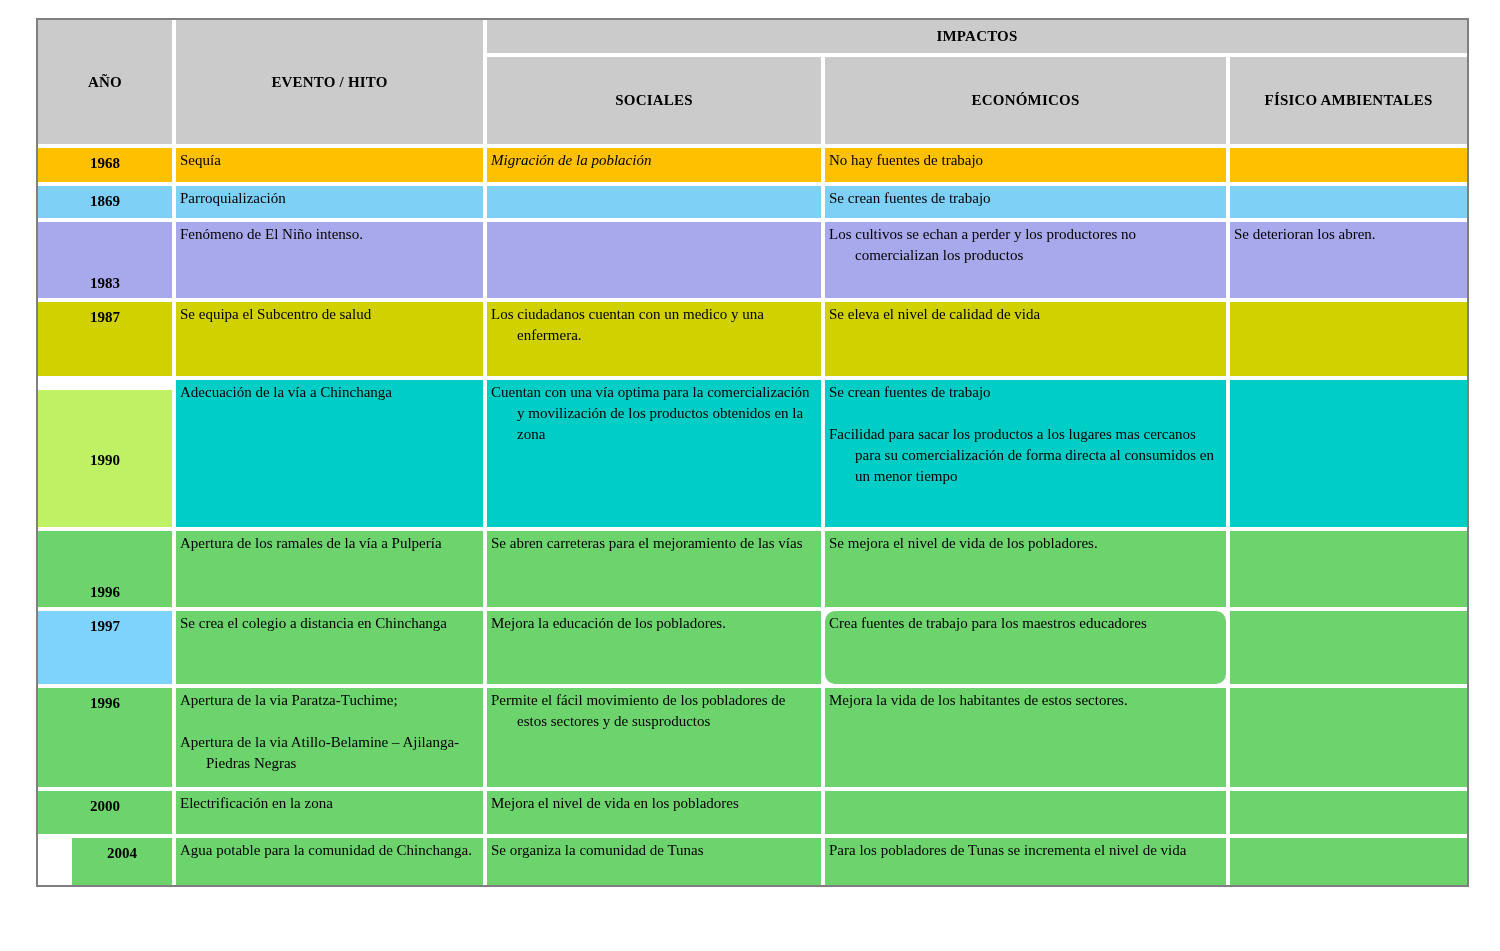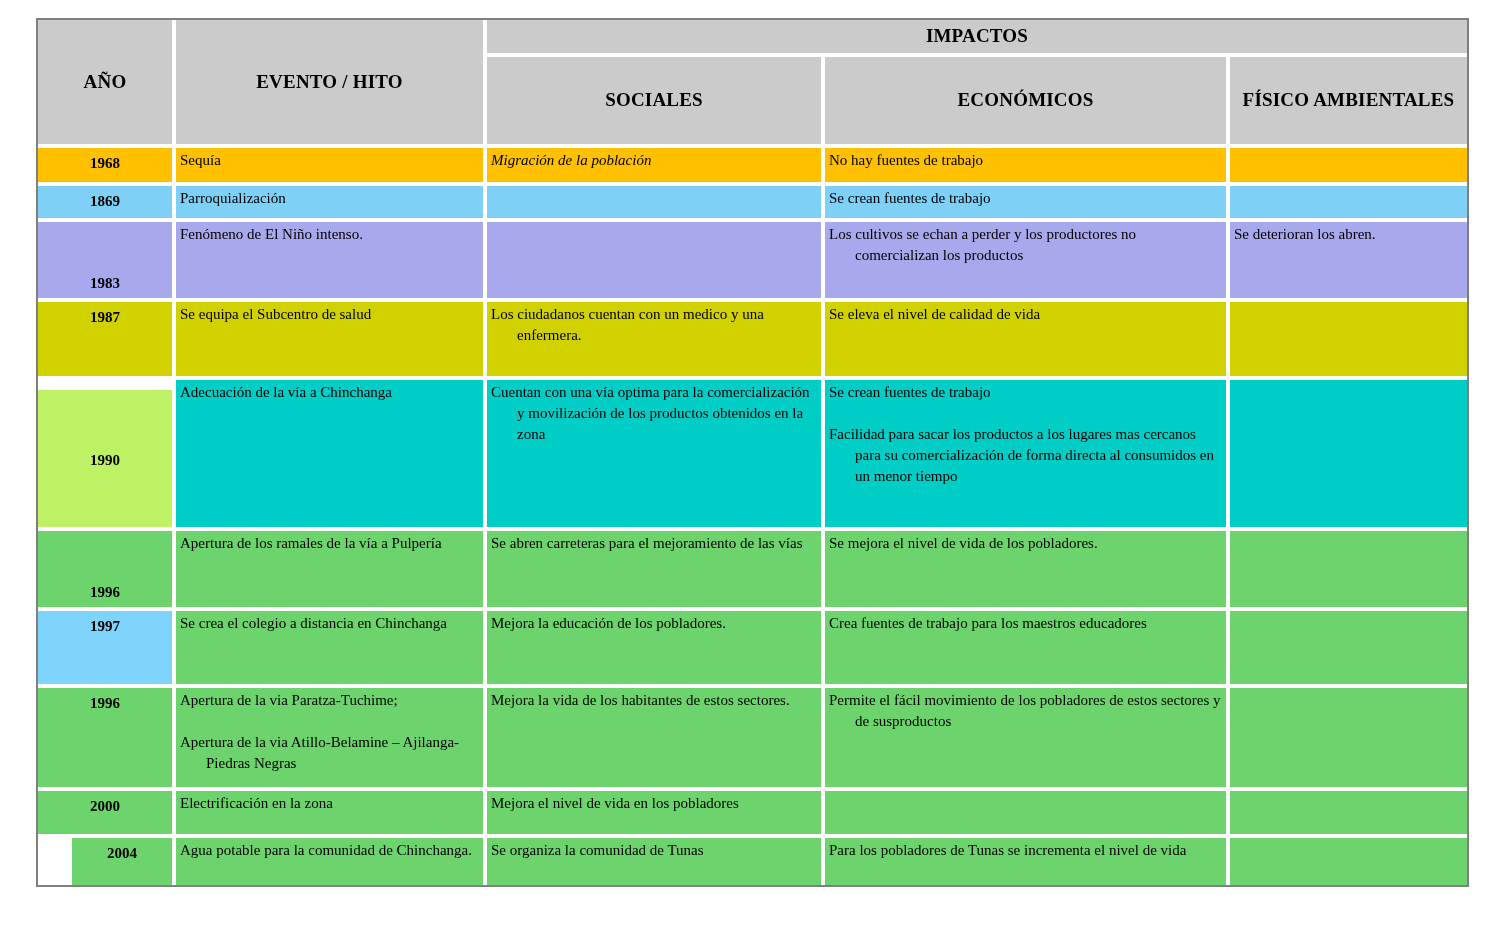--- a/index.html
+++ b/index.html
@@ -34,21 +34,21 @@
     padding: 2px 4px;
     box-sizing: border-box;
   }
   
   .th {
     font-weight: bold;
     display: flex;
     align-items: center;
     justify-content: center;
     text-align: center;
-    font-size: 19px;
+    font-size: 15px;
     letter-spacing: 0.2px;
   }
   .th-year    { grid-area: 1 / 1 / 3 / 2; }
   .th-event   { grid-area: 1 / 2 / 3 / 3; }
   .th-impacts { grid-area: 1 / 3 / 2 / 6; }
   .th-social   { grid-area: 2 / 3 / 3 / 4; }
   .th-economic { grid-area: 2 / 4 / 3 / 5; }
   .th-physical { grid-area: 2 / 5 / 3 / 6; }
   
   .year {
@@ -166,38 +166,38 @@
         <div class="line blank"></div>
       </div>
 
     <div class="cell year" style="background-color: #7dd3fc;">1997</div>
     <div class="cell body" style="background-color: rgb(109, 212, 109);">
         <div class="line">Se crea el colegio a distancia en Chinchanga</div>
       </div>
     <div class="cell body" style="background-color: rgb(109, 212, 109);">
         <div class="line">Mejora la educación de los pobladores.</div>
       </div>
-    <div class="cell body" style="background-color: rgb(109, 212, 109);">
+    <div class="cell body" style="background-color: rgb(109, 212, 109); border-radius: 10px;">
         <div class="line">Crea fuentes de trabajo para los maestros educadores</div>
       </div>
     <div class="cell body" style="background-color: rgb(109, 212, 109);">
         <div class="line blank"></div>
       </div>
 
     <div class="cell year" style="background-color: rgb(109, 212, 109);">1996</div>
     <div class="cell body" style="background-color: rgb(109, 212, 109);">
         <div class="line">Apertura de la via Paratza-Tuchime;</div>
         <div class="line blank"></div>
         <div class="line">Apertura de la via Atillo-Belamine – Ajilanga-Piedras Negras</div>
       </div>
     <div class="cell body" style="background-color: rgb(109, 212, 109);">
+        <div class="line">Permite el fácil movimiento de los pobladores de estos sectores y de susproductos</div>
+      </div>
+    <div class="cell body" style="background-color: rgb(109, 212, 109);">
         <div class="line">Mejora la vida de los habitantes de estos sectores.</div>
-      </div>
-    <div class="cell body" style="background-color: rgb(109, 212, 109);">
-        <div class="line">Permite el fácil movimiento de los pobladores de estos sectores y de susproductos</div>
       </div>
     <div class="cell body" style="background-color: rgb(109, 212, 109);">
         <div class="line blank"></div>
       </div>
 
     <div class="cell year" style="background-color: rgb(109, 212, 109);">2000</div>
     <div class="cell body" style="background-color: rgb(109, 212, 109);">
         <div class="line">Electrificación en la zona</div>
       </div>
     <div class="cell body" style="background-color: rgb(109, 212, 109);">

